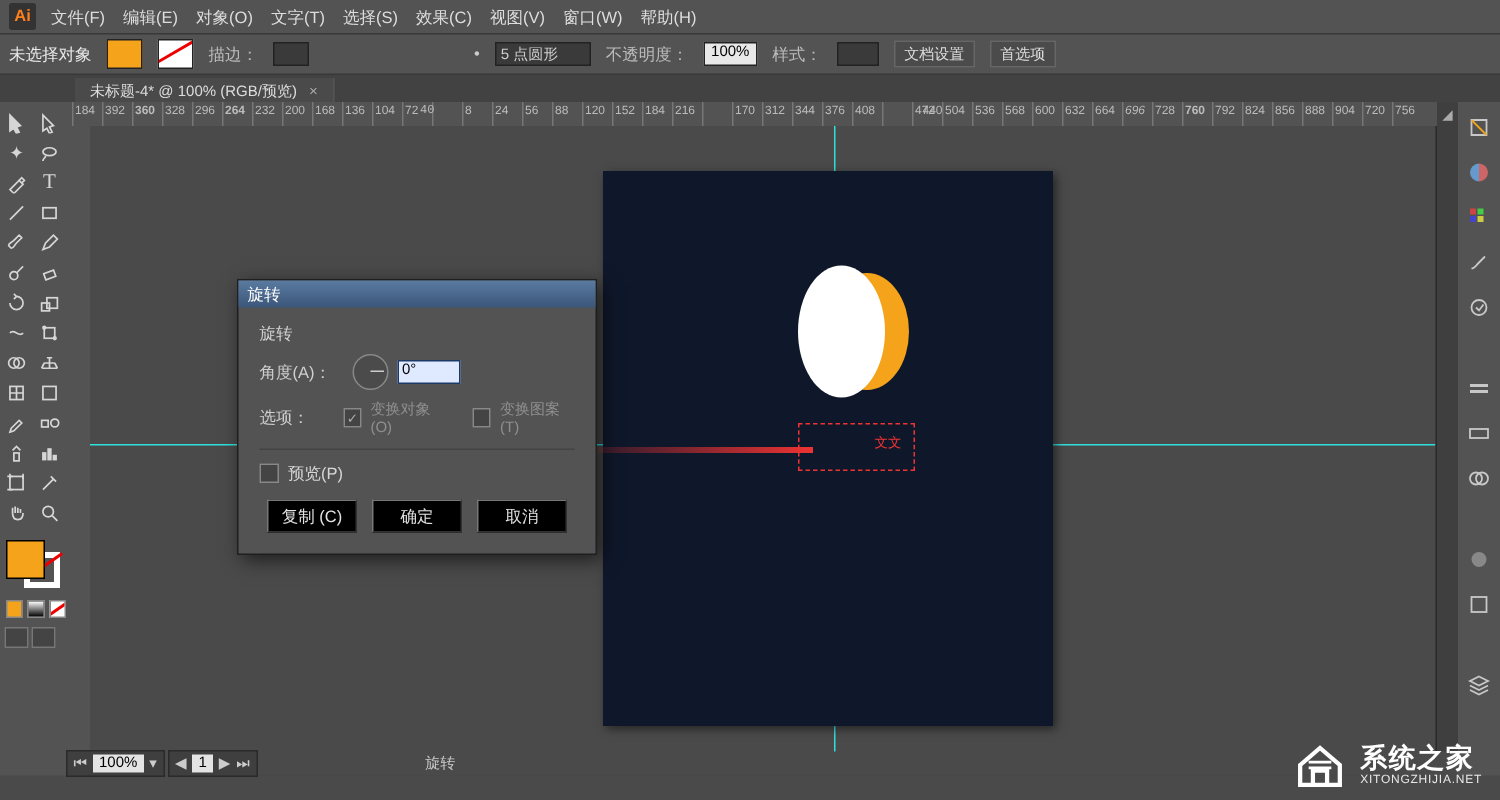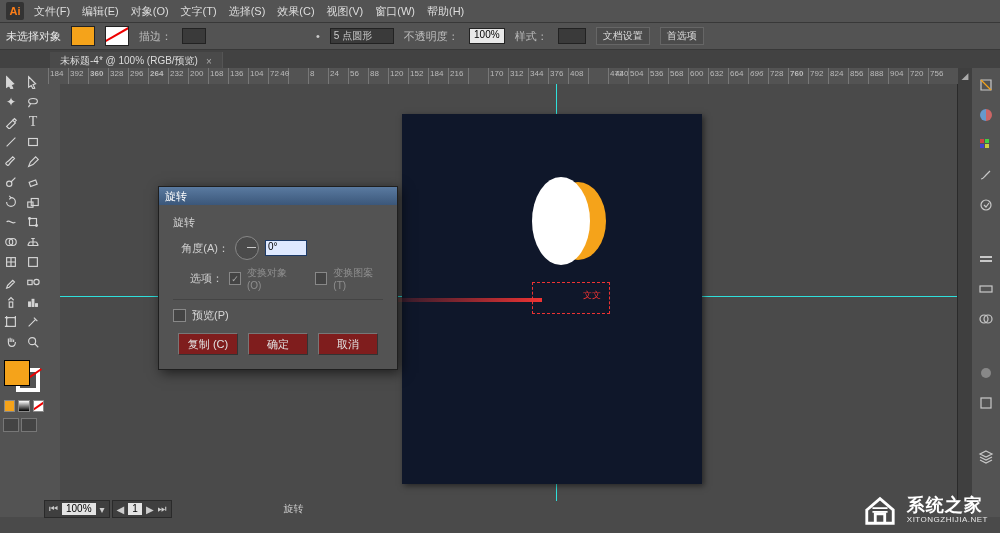--- a/index.html
+++ b/index.html
@@ -71,30 +71,30 @@
   .statusbar{position:absolute;left:44px;right:28px;bottom:0;height:16px;background:#4a4a4a;display:flex;align-items:center;font-size:10px;color:#ccc}
   .status-seg{display:flex;align-items:center;height:16px;background:#3f3f3f;border:1px solid #2a2a2a;padding:0 4px;gap:4px;margin-right:2px}
   .status-val{background:#e4e4e4;color:#000;padding:0 4px;height:12px;line-height:12px}
   .status-tool{margin-left:110px;color:#c8c8c8}
 
   .dialog{position:absolute;left:158px;top:186px;width:238px;background:#535353;border:1px solid #1f1f1f;box-shadow:3px 3px 12px rgba(0,0,0,.6);color:#d6d6d6;font-size:11px}
   .dlg-title{height:18px;background:linear-gradient(#5a7aa0,#3b577a);color:#fff;padding:0 6px;display:flex;align-items:center;font-size:11px}
   .dlg-body{padding:10px 14px 14px}
   .dlg-sec{color:#d2d2d2;margin-bottom:6px}
   .dlg-row{display:flex;align-items:center;gap:6px;margin:6px 0}
-  .dlg-lbl{text-align:right;width:56px;color:#cfcfcf}
+  .dlg-lbl{width:56px;color:#cfcfcf}
   .angle-wheel{width:22px;height:22px;border:1px solid #888;border-radius:50%;position:relative;background:#4b4b4b}
   .angle-wheel::after{content:"";position:absolute;left:11px;top:10px;width:9px;height:1px;background:#ccc}
   .angle-input{width:36px;height:14px;background:#dfe9ff;border:1px solid #1d3a66;color:#000;font-size:10px;text-align:left;padding:0 2px}
   .chk{width:11px;height:11px;border:1px solid #888;background:#444;display:inline-flex;align-items:center;justify-content:center;font-size:9px;color:#aaa}
   .chk.on::after{content:"✓"}
   .opt-label{color:#8f8f8f;font-size:10px}
   .dlg-hr{border:none;border-top:1px solid #444;margin:8px 0}
   .dlg-btns{display:flex;gap:10px;justify-content:center;margin-top:10px}
-  .dlg-btn{width:58px;height:20px;background:#7f1d1d;border:1px solid #333;border-top-color:#777;border-left-color:#777;color:#e2e2e2;font-size:11px;display:flex;align-items:center;justify-content:center}
+  .dlg-btn{width:58px;height:20px;background:#000000;border:1px solid #333;border-top-color:#777;border-left-color:#777;color:#e2e2e2;font-size:11px;display:flex;align-items:center;justify-content:center}
 
   .watermark{position:absolute;right:12px;bottom:6px;display:flex;align-items:center;gap:8px;color:#fff}
   .wm-logo{width:38px;height:34px;position:relative}
   .wm-logo svg{width:38px;height:34px}
   .wm-text{display:flex;flex-direction:column;line-height:1.1}
   .wm-cn{font-size:18px;font-weight:bold;letter-spacing:1px}
   .wm-en{font-size:8px;letter-spacing:.5px;color:#e8e8e8}
 </style>
 </head>
 <body>

